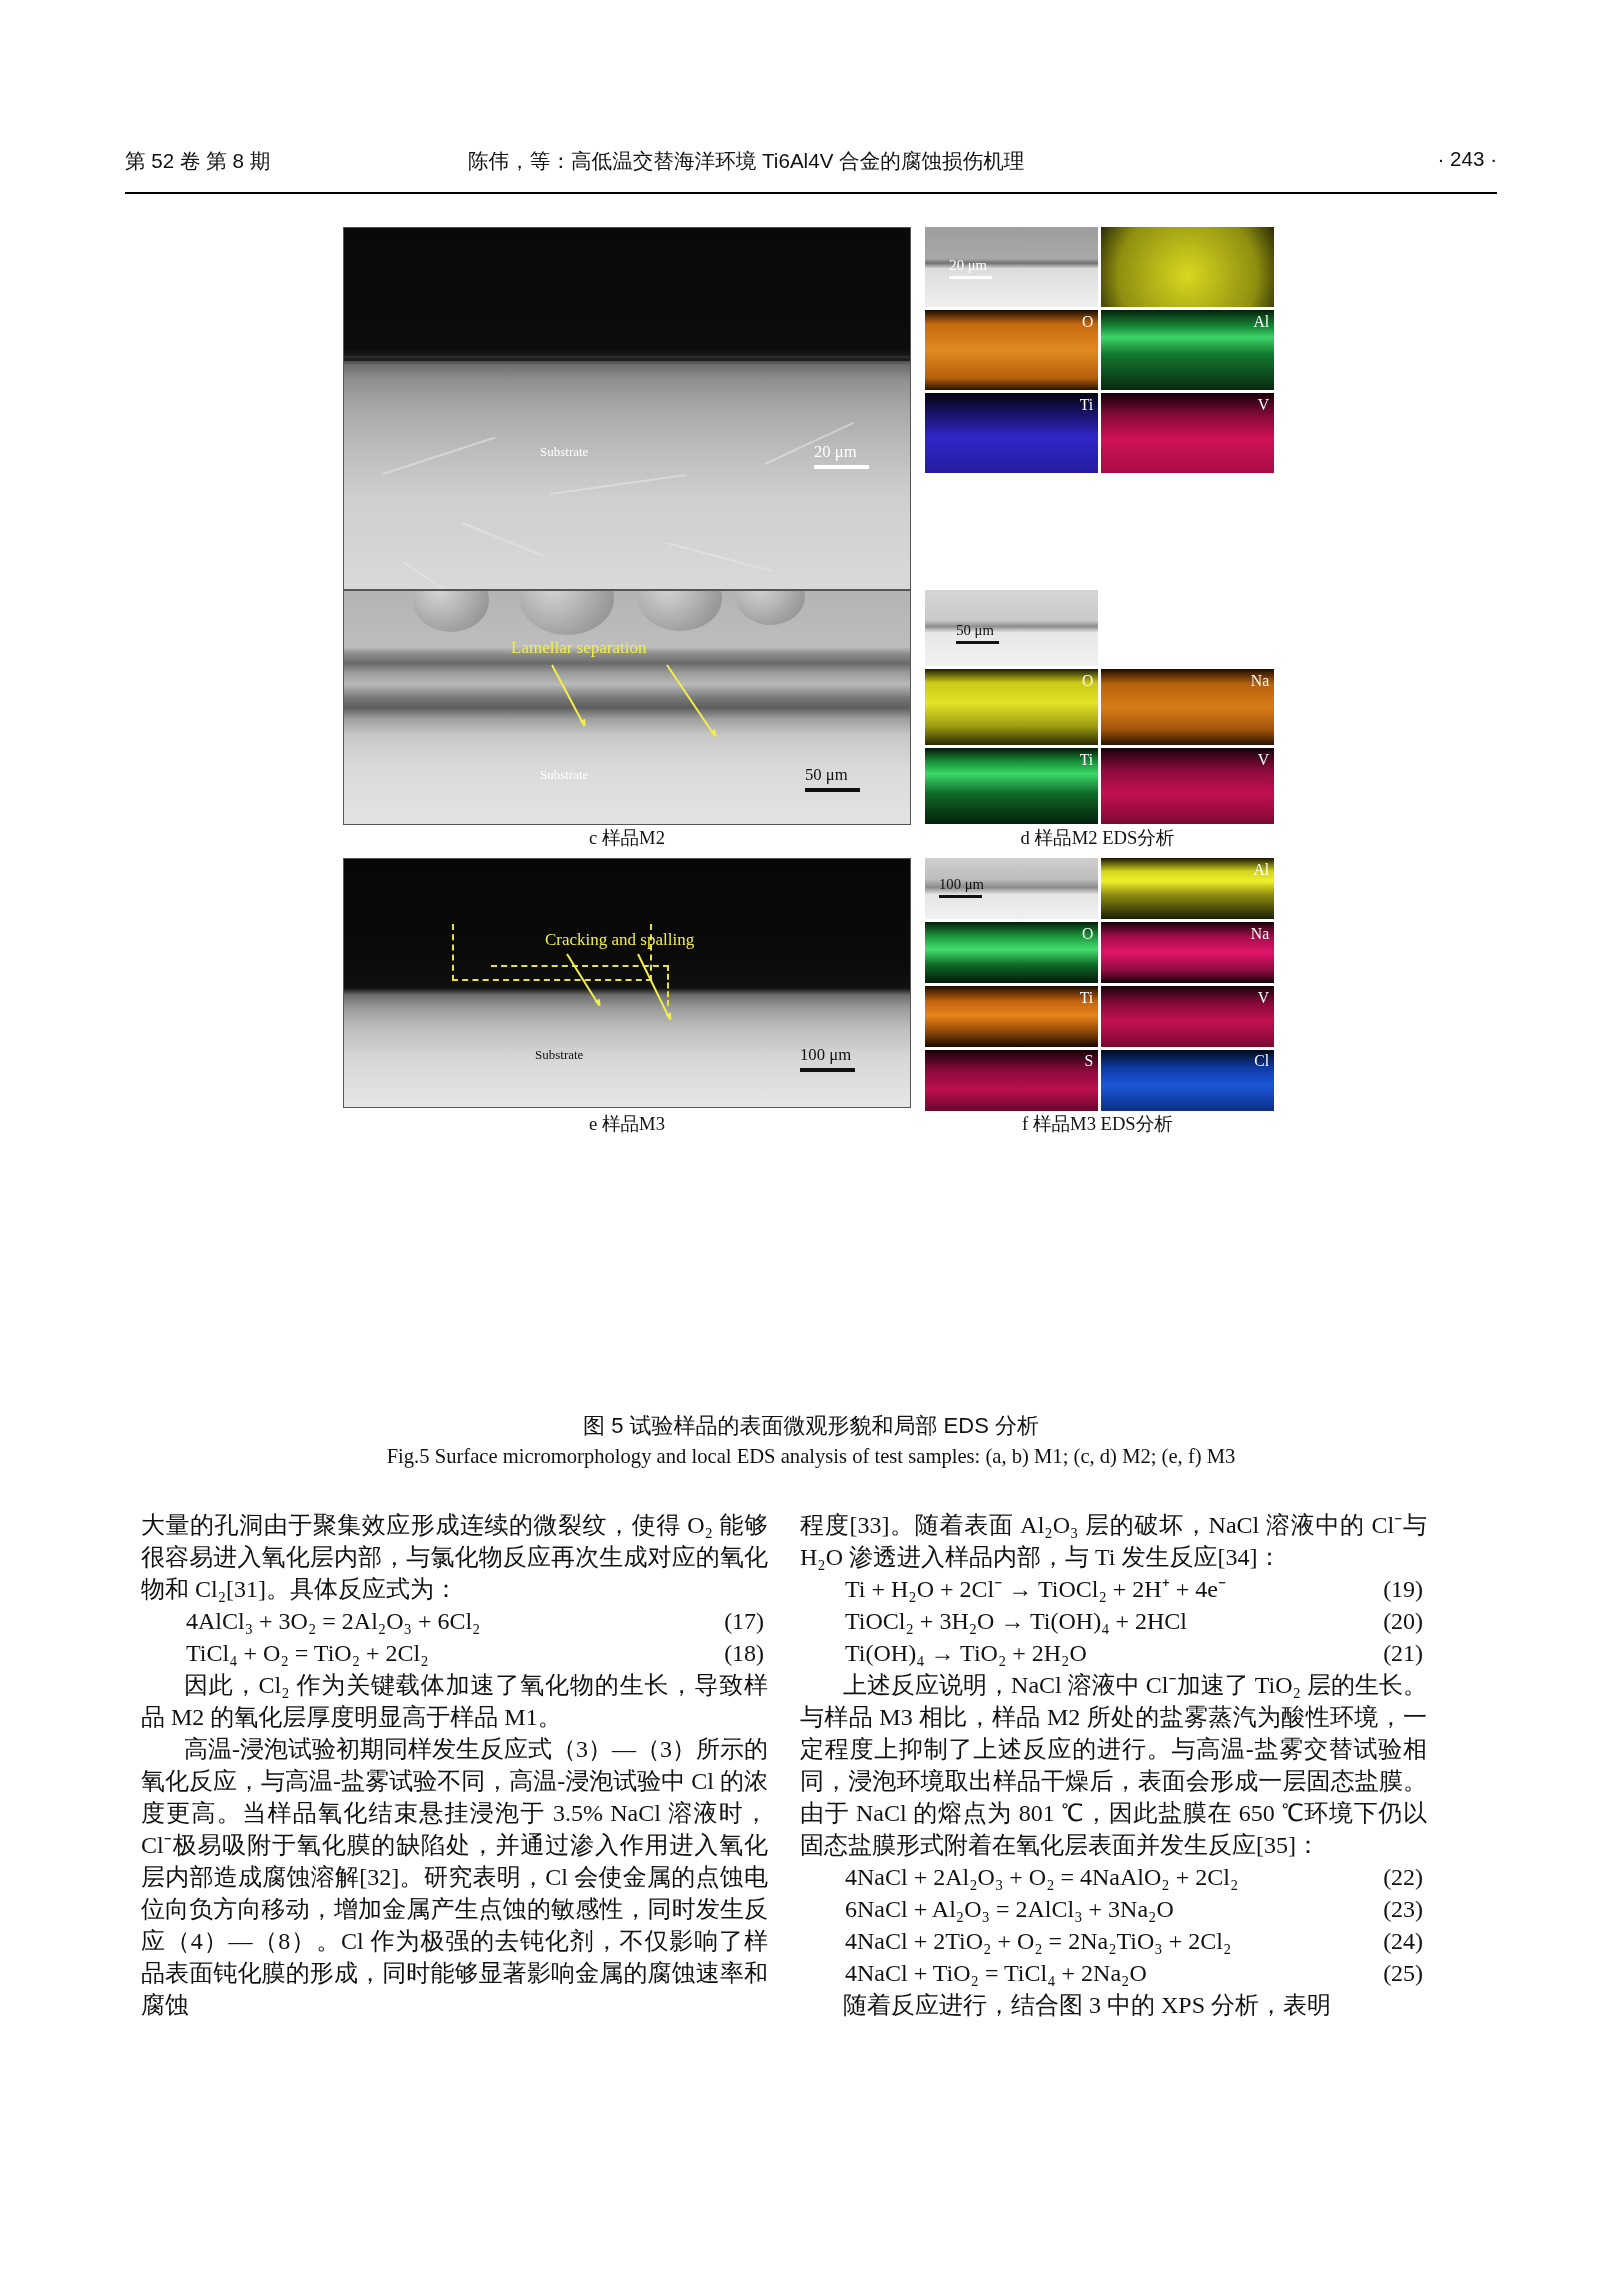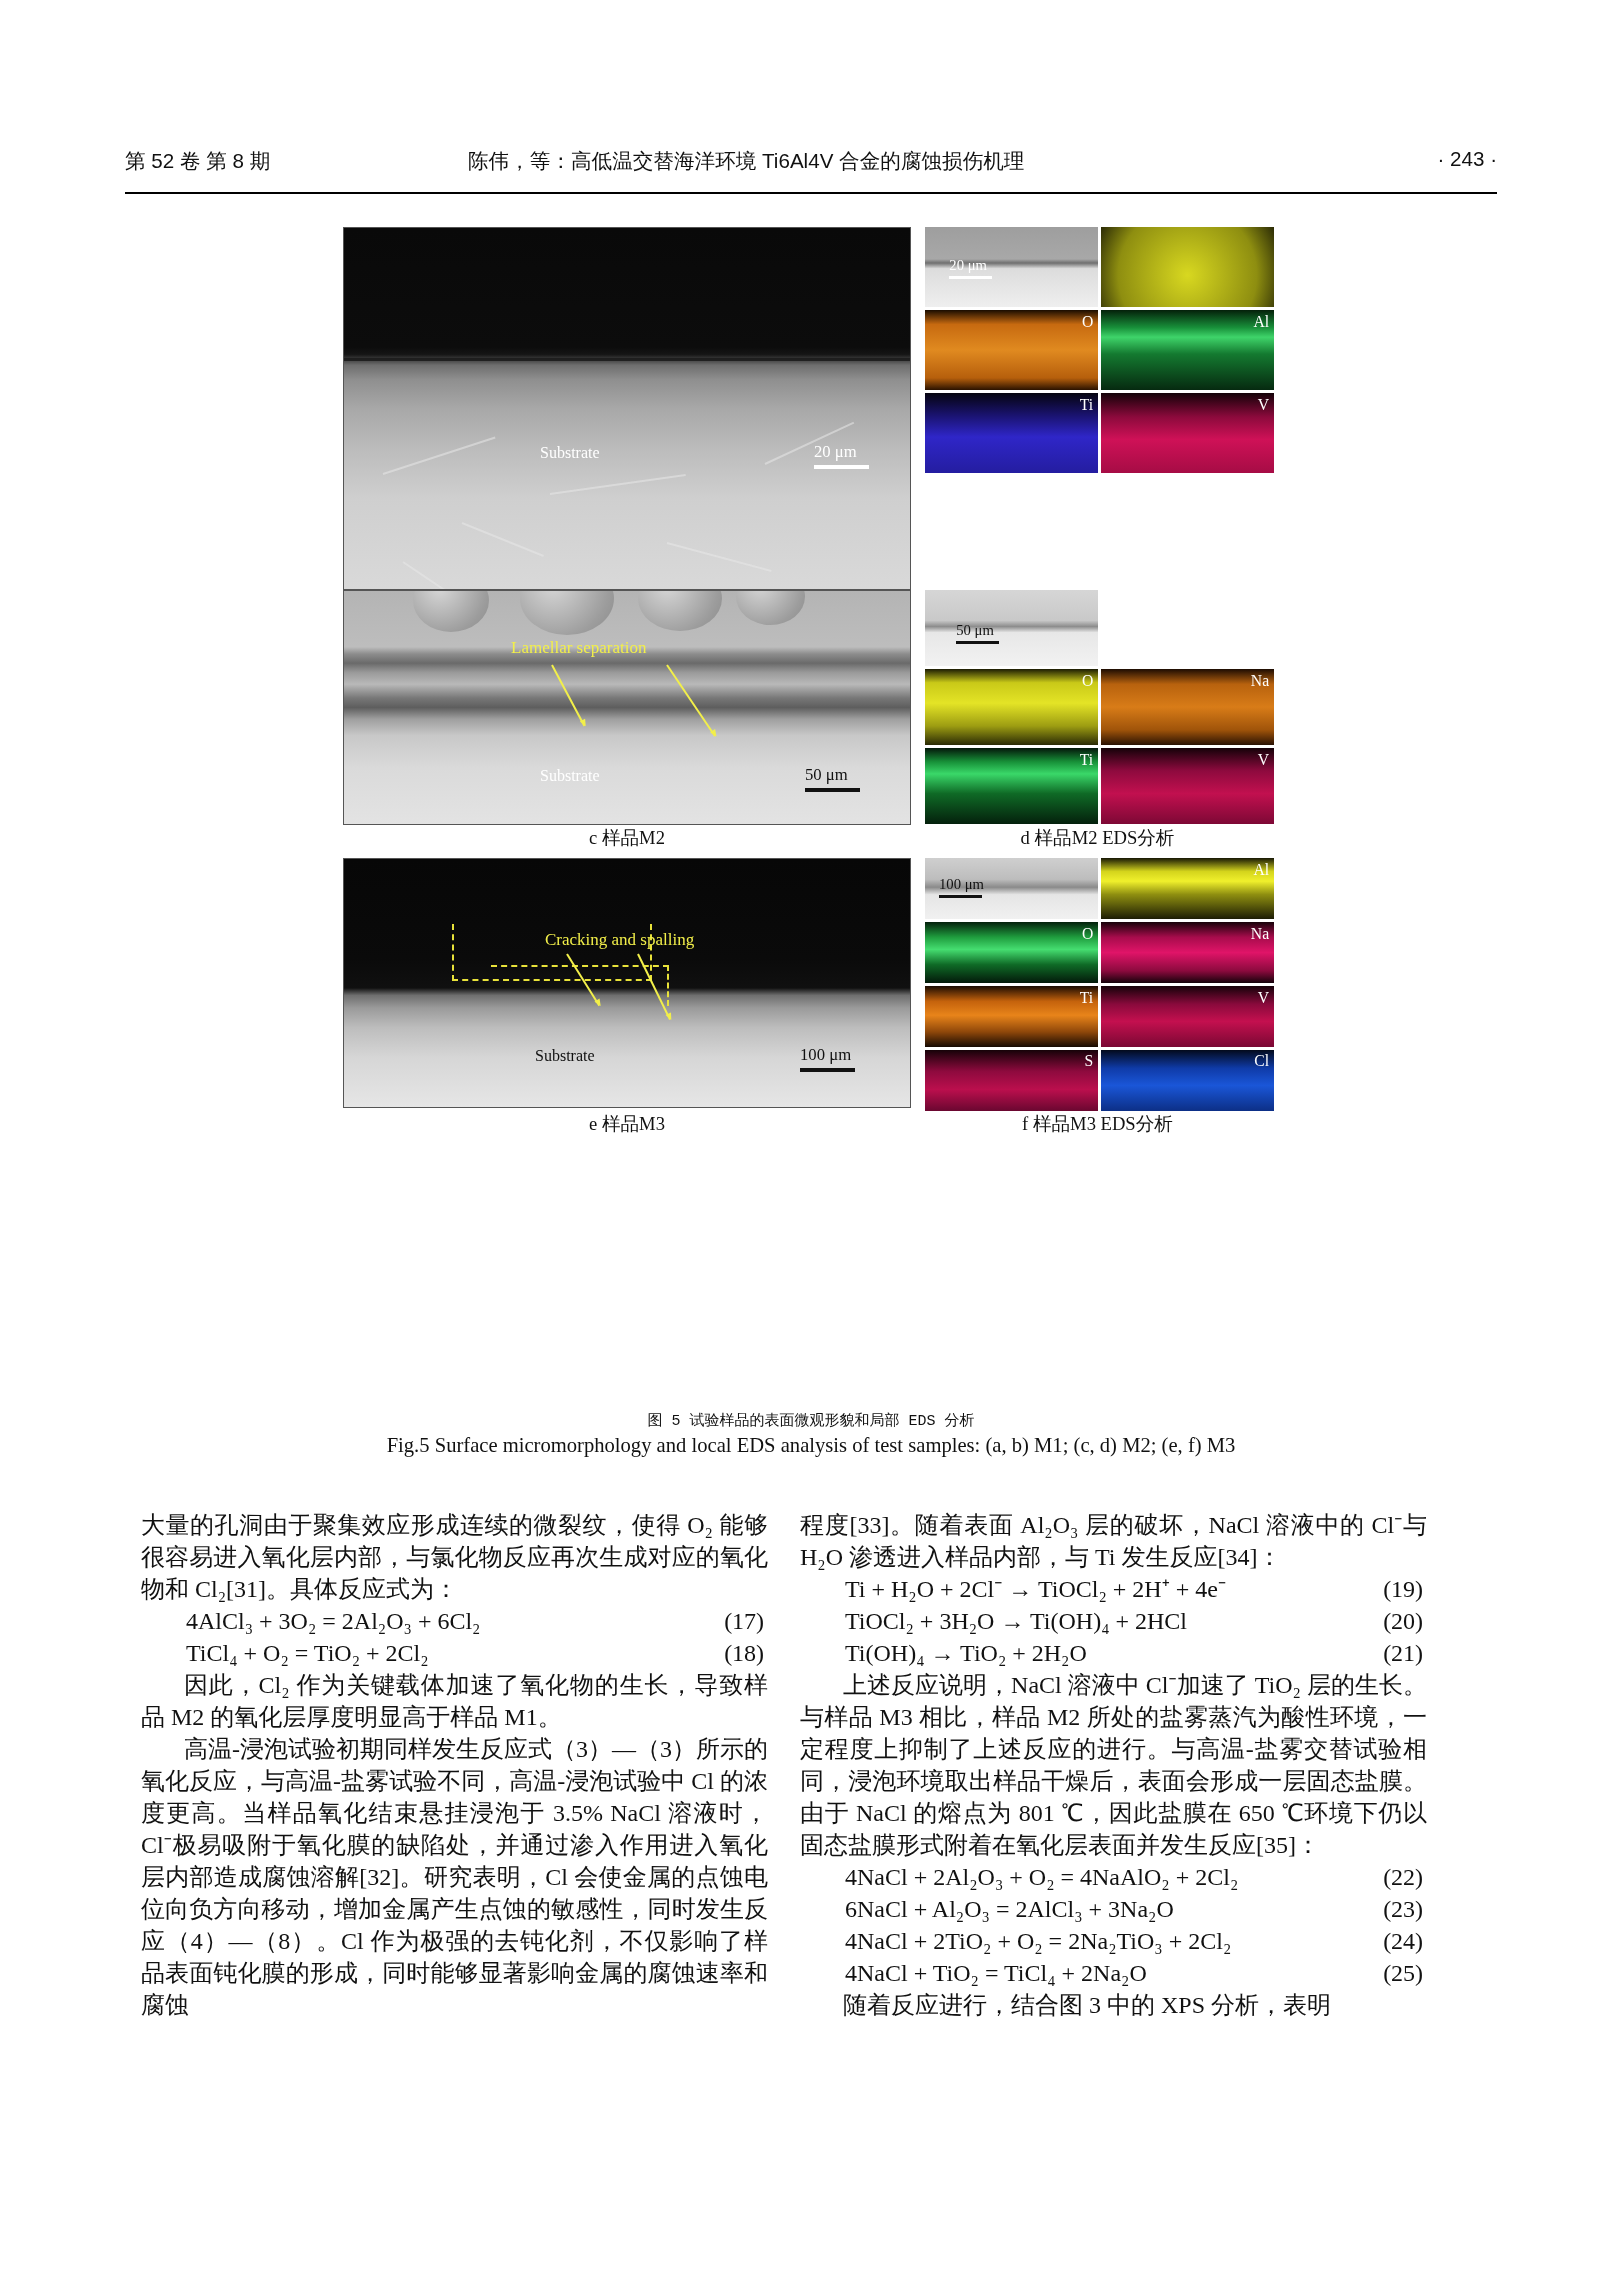--- a/index.html
+++ b/index.html
@@ -32,37 +32,37 @@
   
   .semC{width:568px;height:235px;background:
      linear-gradient(180deg,#b4b4b4 0%,#bdbdbd 24%,#8d8d8d 27%,#6a6a6a 31%,#9a9a9a 35%,#b9b9b9 40%,#777 46%,#5e5e5e 50%,#9f9f9f 55%,#c8c8c8 62%,#dadada 76%,#e3e3e3 100%);}
   .blob{position:absolute;border-radius:50%;background:radial-gradient(circle at 35% 30%,#d7d7d7,#9d9d9d 70%,#8a8a8a 100%);}
 
   
   .semE{width:568px;height:250px;background:
      linear-gradient(180deg,#070707 0%,#0a0a0a 40%,#101010 52%,#6f6f6f 55%,#9a9a9a 60%,#bdbdbd 68%,#d6d6d6 80%,#e6e6e6 100%); padding-left: 43px;}
   .dash{position:absolute;border:2.9px dashed #e8e23a;}
 
-  .sub{position:absolute;color:#fff;font-size:16px;font-family:"Liberation Serif",serif;}
+  .sub{position:absolute;color:#fff;font-size:13px;font-family:"Liberation Serif",serif;}
   .sbar{position:absolute;color:#fff;font-size:16.7px;}
   .sbar i{display:block;height:3.9px;background:#fff;width:55px;margin-top:2.9px;}
   .annot{position:absolute;color:#f2ef4a;font-size:17px;font-family:"Liberation Serif",serif;}
   .arrow{position:absolute;background:#f2ef4a;height:2px;transform-origin:left center;}
   .arrow:after{content:"";position:absolute;right:-1px;top:-2.9px;border-left:7.8px solid #f2ef4a;border-top:3.9px solid transparent;border-bottom:3.9px solid transparent;}
 
   
   .edsgrid{display:grid;gap:2.9px;}
   .cell{position:relative;overflow:hidden;}
   .cell .lab{position:absolute;right:4.9px;top:2.9px;color:#fff;font-size:15.7px;font-family:"Liberation Serif",serif;}
   .cell .sb{position:absolute;left:14%;top:38%;color:#fff;font-size:14.7px;}
   .cell .sb i{display:block;height:2.9px;background:#fff;width:43px;margin-top:2px;}
 
   
   .figcap{position:absolute;left:125px;top:1411px;width:1372px;text-align:center;}
-  .figcap .cn{font-size:15px;font-family:Liberation Mono, monospace;}
+  .figcap .cn{font-size:22px;font-family:Liberation Sans, sans-serif;}
   .figcap .en{font-size:20.6px;margin-top:3.9px;}
 
   
   .col{position:absolute;top:1509px;width:627px;font-size:24px;line-height:32px;text-align:justify;margin-left:16px;}
   .colL{left:125px;}
   .colR{left:784px;}
   .p{margin:0 0 0 0;}
   .ind{text-indent:43px;}
   .eq{position:relative;padding-left:45px;}
   .eq .n{position:absolute;right:3.9px;}

